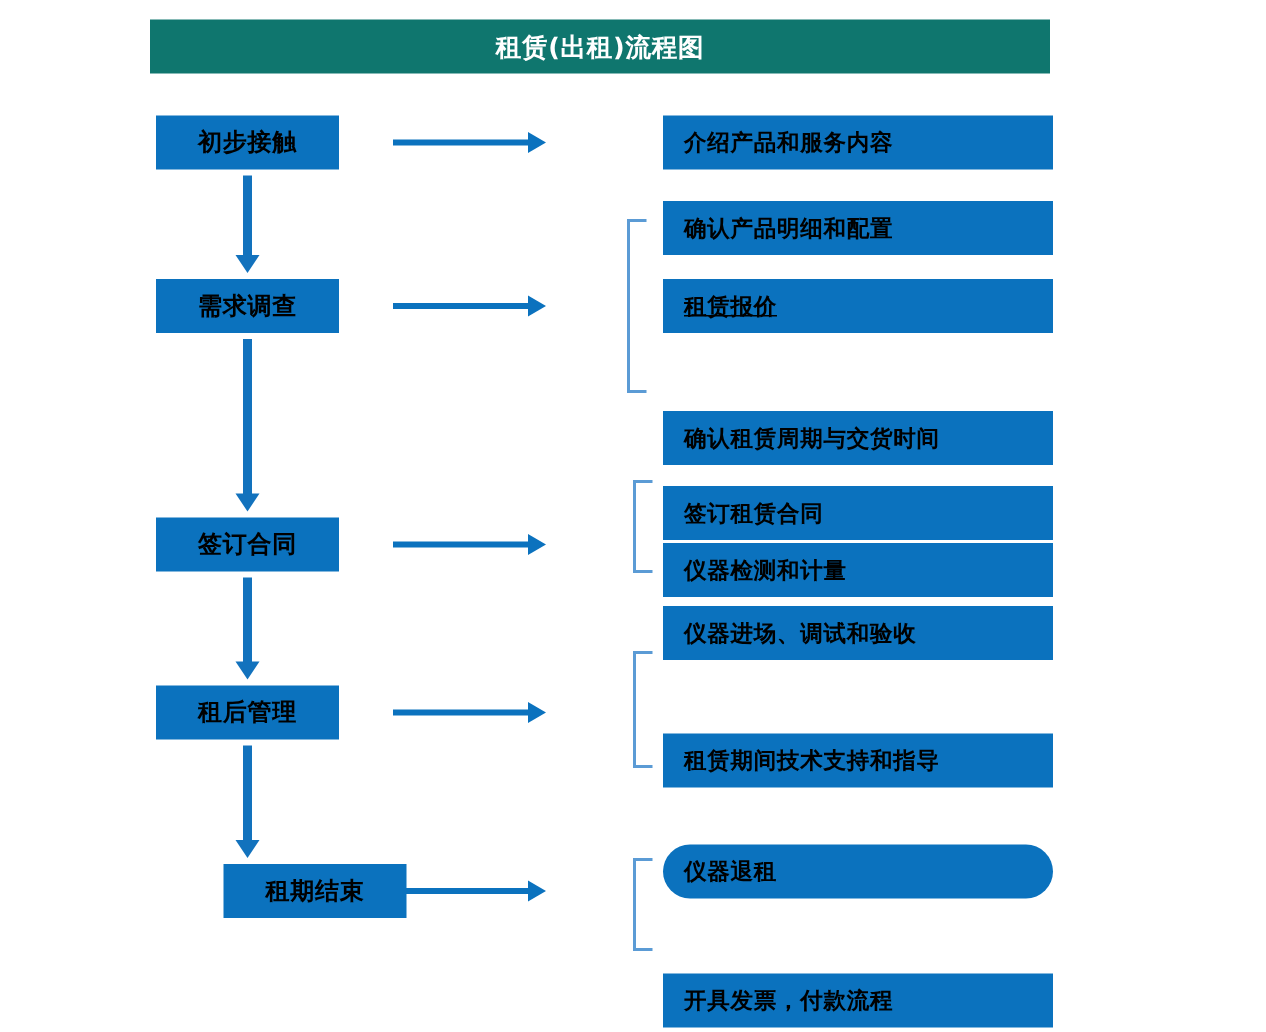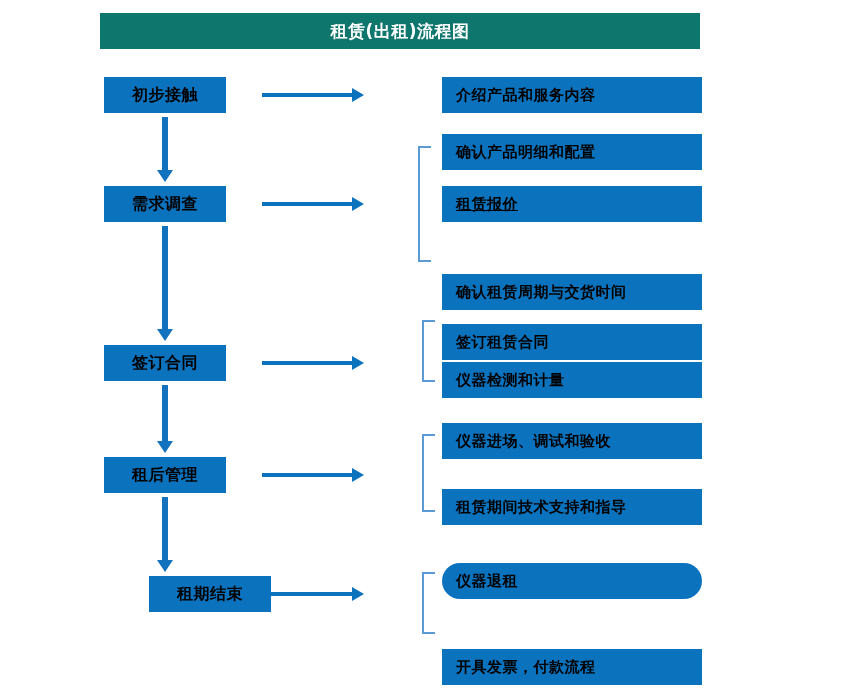--- a/index.html
+++ b/index.html
@@ -190,19 +190,19 @@
 
   <div class="detail-box" style="top:77px;">介绍产品和服务内容</div>
 
   <div class="detail-box" style="top:134px;">确认产品明细和配置</div>
   <div class="detail-box" style="top:186px;text-decoration:underline;">租赁报价</div>
   <div class="detail-box" style="top:238px;margin-top:36px;">确认租赁周期与交货时间</div>
 
   <div class="detail-box" style="top:312px;margin-top:12px;">签订租赁合同</div>
   <div class="detail-box" style="top:362px;">仪器检测和计量</div>
 
-  <div class="detail-box" style="top:423px;">仪器进场、调试和验收</div>
+  <div class="detail-box" style="top:404px;">仪器进场、调试和验收</div>
   <div class="detail-box" style="top:489px;font-family:Liberation Serif, serif;">租赁期间技术支持和指导</div>
 
   <div class="detail-box" style="top:563px;border-radius:18px;">仪器退租</div>
   <div class="detail-box" style="top:649px;">开具发票，付款流程</div>
 
 </div>
 
 </body></html>

